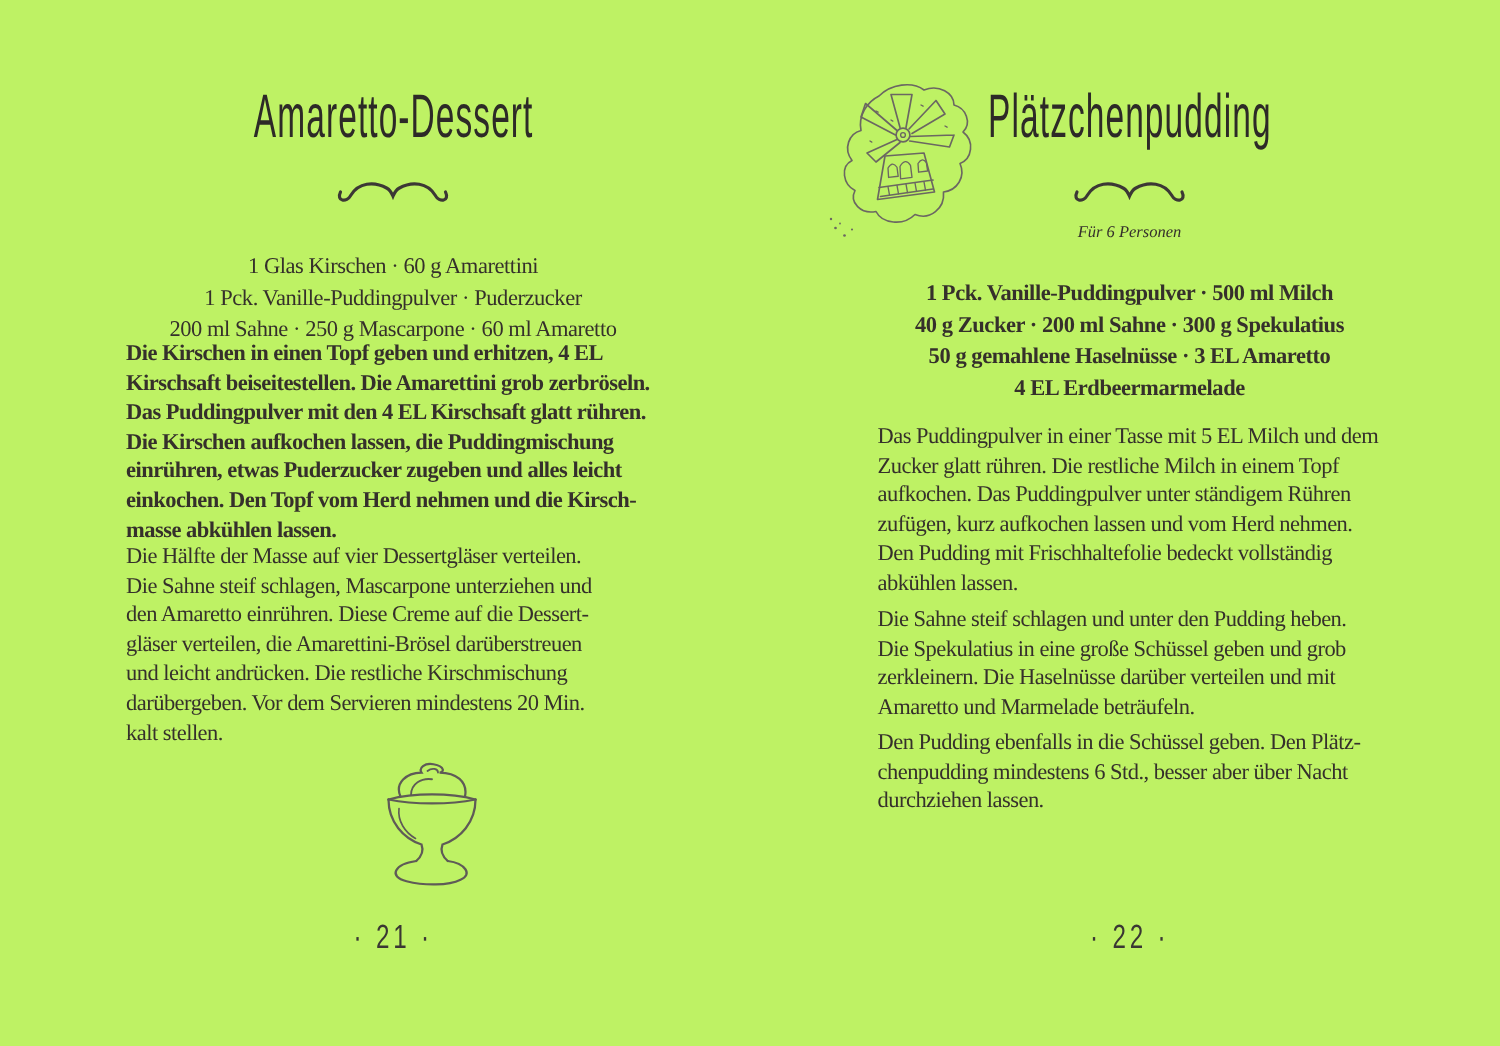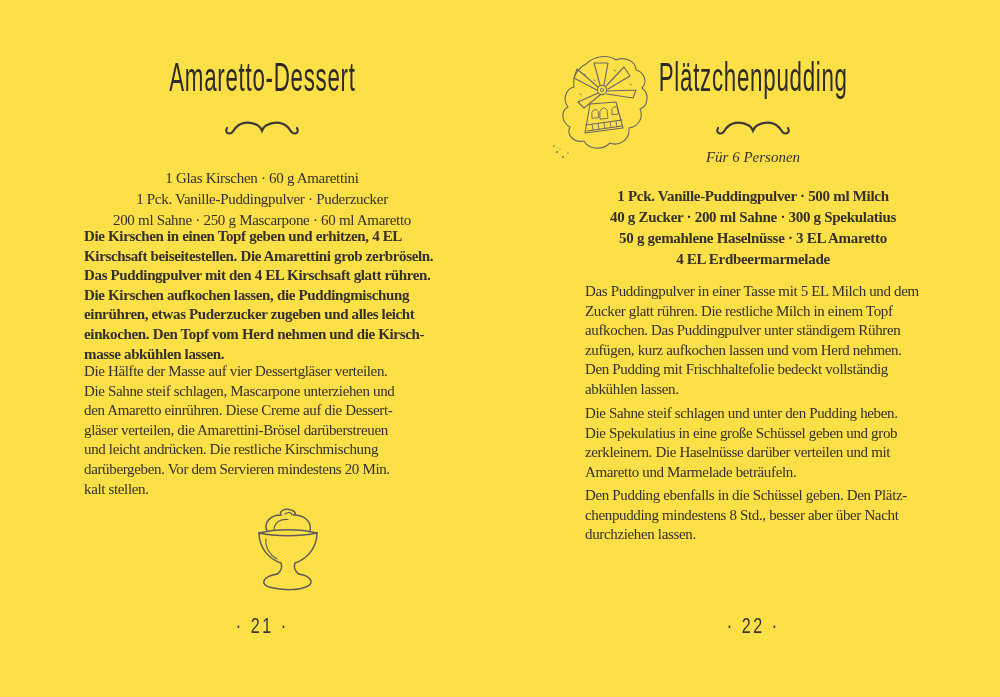--- a/index.html
+++ b/index.html
@@ -1,19 +1,19 @@
 <!DOCTYPE html>
 <html><head>
 <meta charset="utf-8">
 <style>
   html,body{margin:0;padding:0;background:#e9e9e9;}
   .canvas{
     position:relative;
     width:1000px;height:697px;
-    background:#fde047;
+    background:#bef264;
     overflow:hidden;
     font-family:"Liberation Serif", serif;
     color:#35302b;
   }
   .page{position:absolute;top:0;height:697px;}
   .page-left{left:84px;width:356px;}
   .page-right{left:585px;width:336px;}
 
   
   .hand{
@@ -28,21 +28,21 @@
   }
   .recipe-title .hand{
     display:inline-block;
     font-size:31px;letter-spacing:1px;
     transform:scale(0.72,1.32);
     transform-origin:50% 50%;
   }
   .mustache{position:absolute;left:50%;margin-left:-39px;top:114px;}
   .serving-note{
     position:absolute;top:149px;left:0;width:100%;
-    text-align:center;font-style:italic;font-size:15px;
+    text-align:center;font-style:italic;font-size:11px;
   }
   .ingredients{
     position:absolute;left:0;width:100%;
     text-align:center;font-size:15px;line-height:20.9px;
     letter-spacing:-0.3px;
   }
   .page-left  .ingredients{top:151px;margin-top:17px;}
   .page-right .ingredients{top:186px;font-weight:bold;}
   .para{
     position:absolute;left:0;
@@ -144,21 +144,21 @@
 Zucker glatt rühren. Die restliche Milch in einem Topf
 aufkochen. Das Puddingpulver unter ständigem Rühren
 zufügen, kurz aufkochen lassen und vom Herd nehmen.
 Den Pudding mit Frischhaltefolie bedeckt vollständig
 abkühlen lassen.</div>
     <div class="para para-2">Die Sahne steif schlagen und unter den Pudding heben.
 Die Spekulatius in eine große Schüssel geben und grob
 zerkleinern. Die Haselnüsse darüber verteilen und mit
 Amaretto und Marmelade beträufeln.</div>
     <div class="para para-3">Den Pudding ebenfalls in die Schüssel geben. Den Plätz-
-chenpudding mindestens 8 Std., besser aber über Nacht
+chenpudding mindestens 6 Std., besser aber über Nacht
 durchziehen lassen.</div>
 
     <div class="page-number">
       <span class="hand">· 22 ·</span>
     </div>
   </section>
 
   <svg class="cookie-illo" width="112" height="110" viewBox="0 0 112 110" fill="none" stroke="#6b6762" stroke-width="1.1" stroke-linecap="round" stroke-linejoin="round">
 
     <path d="M36 10 C44 2 58 0 66 6 C76 2 86 8 86 16 C94 18 98 28 92 34 C100 40 98 52 90 55 C94 64 88 73 79 74 C80 85 70 93 60 89 C52 97 38 95 34 87 C24 89 16 81 20 73 C12 69 10 57 18 53 C12 45 16 35 24 33 C22 23 28 14 36 10 Z"></path>

